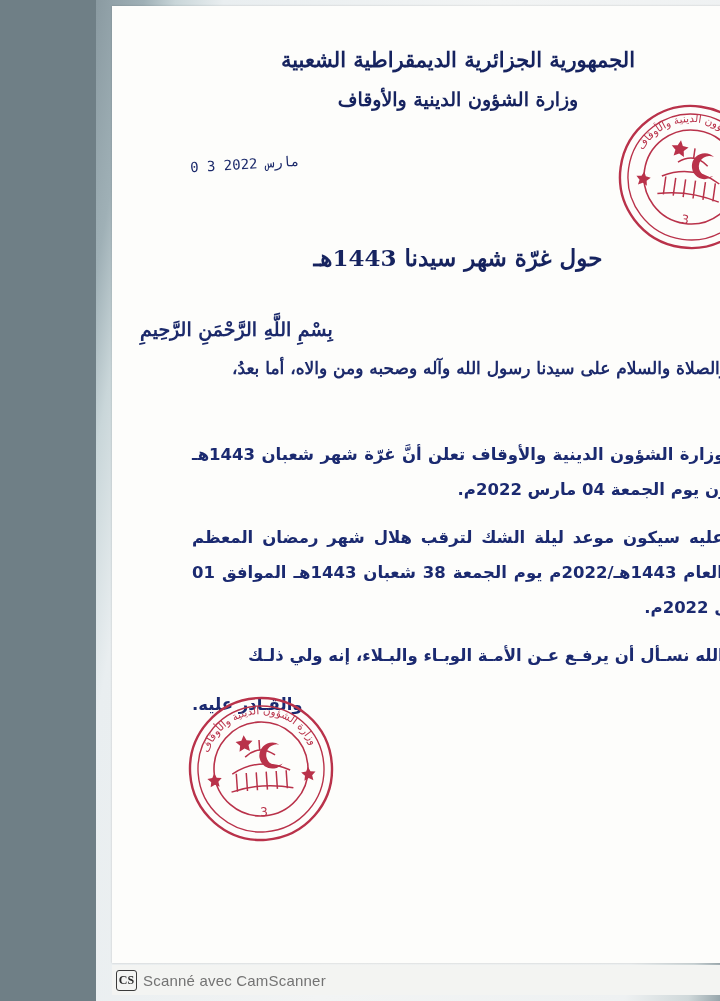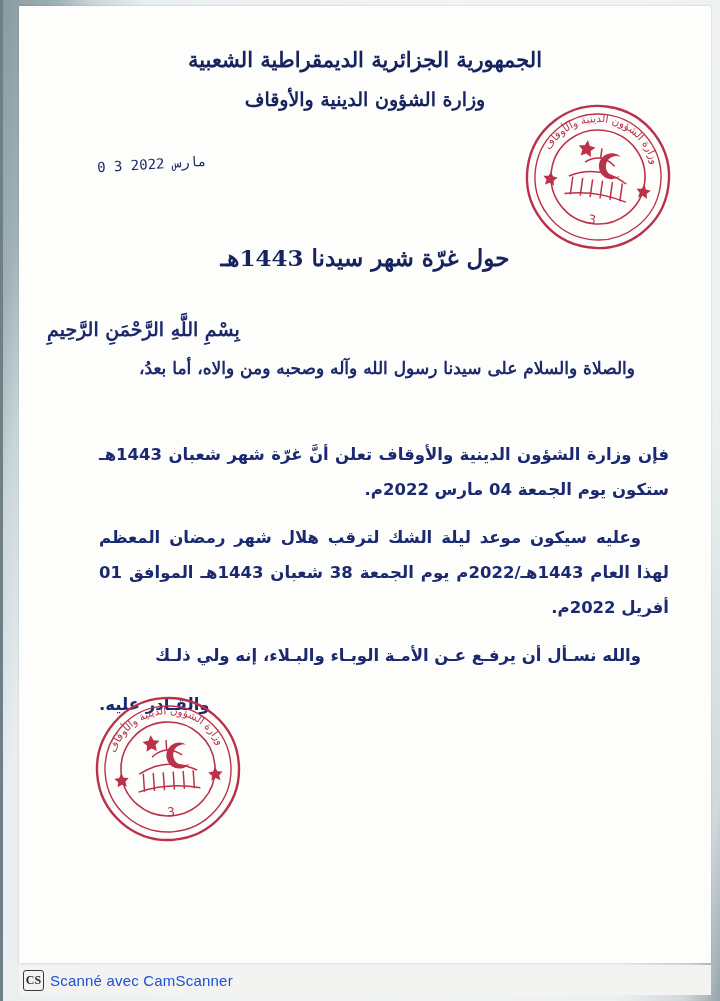--- a/index.html
+++ b/index.html
@@ -10,21 +10,21 @@
   body {
     width: 720px;
     height: 1001px;
     overflow: hidden;
     font-family: "DejaVu Sans", "Liberation Sans", sans-serif;
   }
 
   
   #scan-page {
     position: relative;
-    width: 717px;
+    width: 624px;
     height: 1001px;
     background: linear-gradient(100deg, #8a9aa1 0%, #9fb0b6 6%, #c9d6d9 10%, #e9eef0 16%, #f2f4f4 50%, #eef1f2 88%, #cfd8da 96%, #96a5ab 100%);
   }
 
   
   #document-sheet {
     position: absolute;
     left: 16px;
     top: 6px;
     width: 692px;
@@ -186,21 +186,21 @@
     color: #2b2b2b;
     display: flex;
     align-items: center;
     justify-content: center;
     line-height: 1;
     flex: 0 0 auto;
   }
   .cam-text {
     font-family: "Liberation Sans", "DejaVu Sans", sans-serif;
     font-size: 15px;
-    color: #1d4ed8;
+    color: #737373;
     letter-spacing: 0.2px;
     text-align: center;
   }
 </style>
 </head>
 <body>
 
 <div id="scan-page">
 
   <div id="document-sheet">

